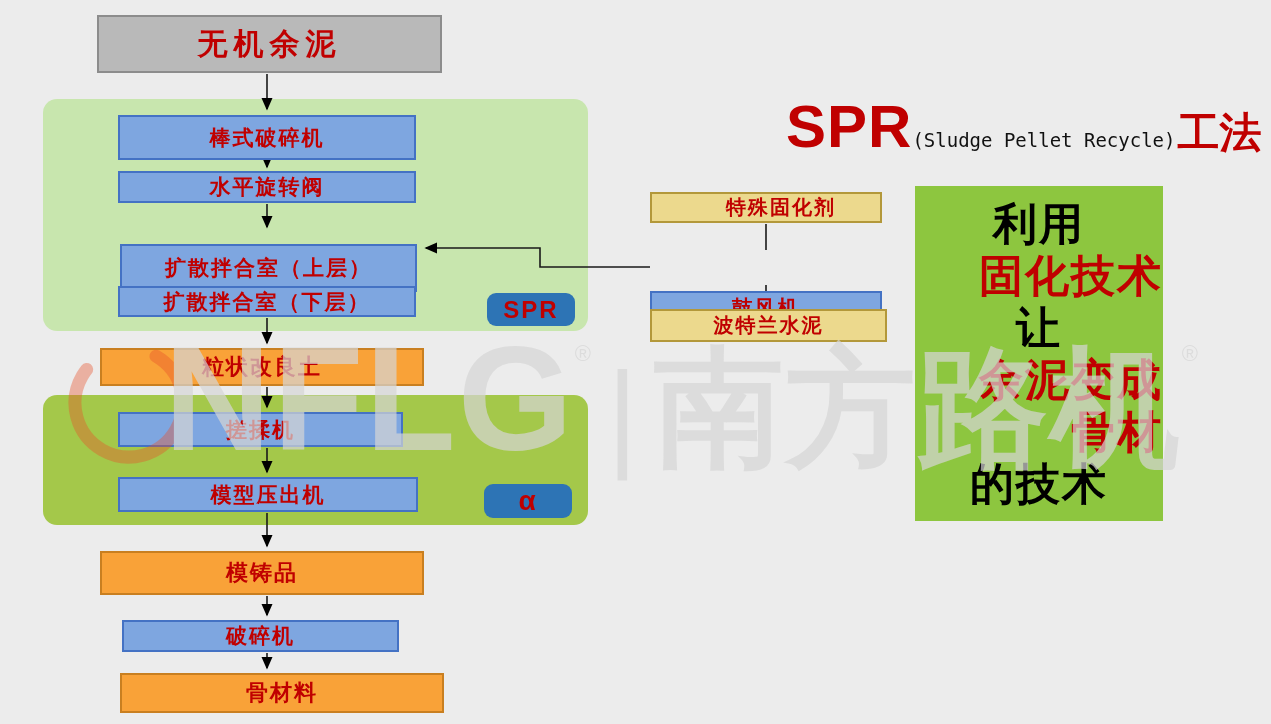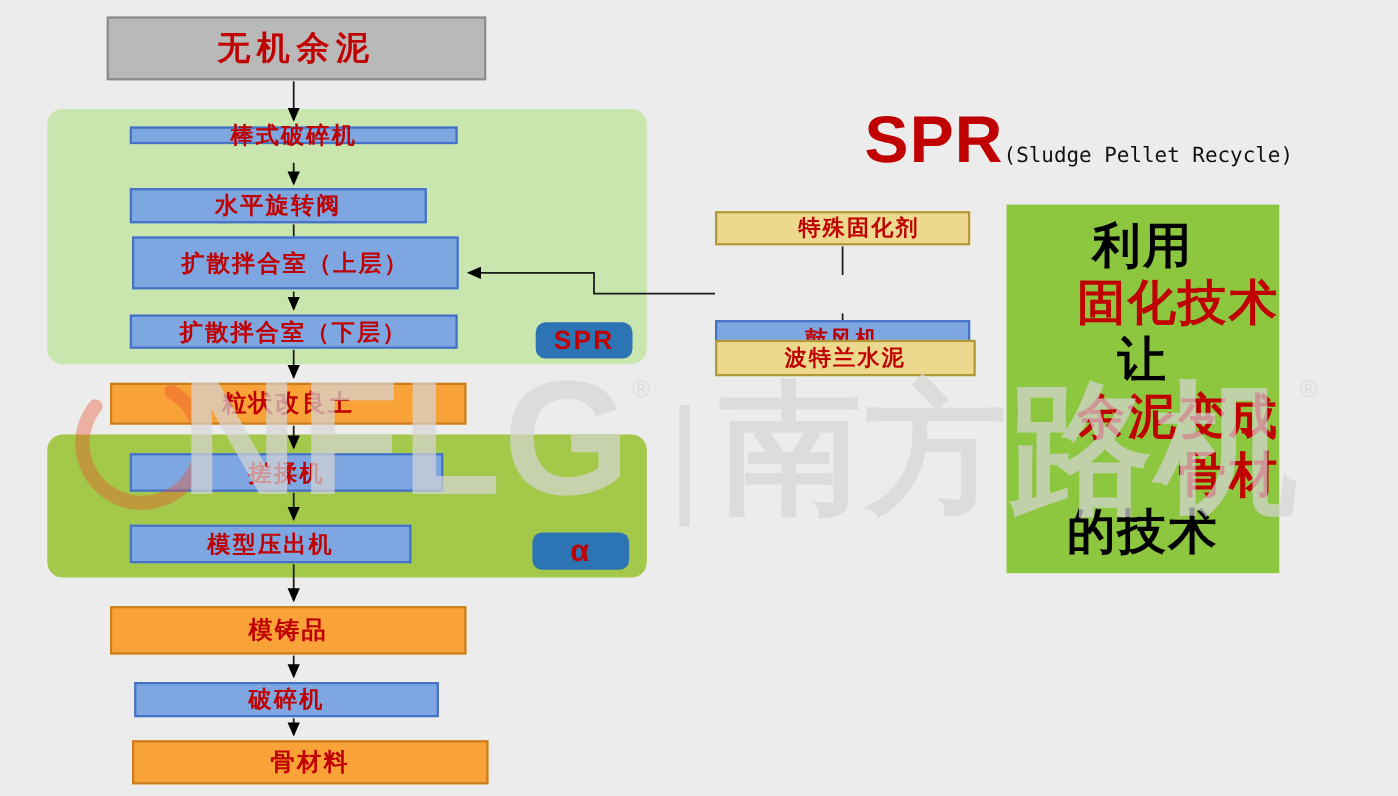--- a/index.html
+++ b/index.html
@@ -15,28 +15,28 @@
 
   .node { position:absolute; display:flex; align-items:center; justify-content:center;
           font-weight:bold; color:var(--red-text,#c00000); z-index:3; letter-spacing:2px; }
   .blue   { background:var(--blue-fill,#7ea6e0);   border:2px solid var(--blue-border,#4472c4);   font-size:21px; }
   .orange { background:var(--orange-fill,#f9a238); border:2px solid var(--orange-border,#c97f20); font-size:22px; }
   .yellow { background:var(--yellow-fill,#ecd98d); border:2px solid var(--yellow-border,#b3983a); font-size:20px; }
   .gray   { background:var(--gray-fill,#b9b9b9);   border:2px solid var(--gray-border,#8c8c8c);   font-size:30px; letter-spacing:6px; }
   .badge  { background:var(--badge-fill,#2d74b5); border-radius:9px; }
 
   .pos-source   { left:97px;  top:15px;  width:345px; height:58px; }
-  .pos-b1       { left:118px; top:115px; width:298px; height:16px; }
-  .pos-b2       { left:118px; top:171px; width:270px; height:32px; }
-  .pos-b3       { left:120px; top:215px; width:297px; height:48px; }
+  .pos-b1       { left:118px; top:115px; width:298px; height:45px; }
+  .pos-b2       { left:118px; top:171px; width:298px; height:32px; }
+  .pos-b3       { left:120px; top:244px; width:297px; height:48px; }
   .pos-b4       { left:118px; top:286px; width:298px; height:31px; }
   .pos-badge-spr{ left:487px; top:293px; width:88px;  height:33px; font-size:24px; }
   .pos-o1       { left:100px; top:348px; width:324px; height:38px; }
   .pos-b5       { left:118px; top:412px; width:285px; height:35px; }
-  .pos-b6       { left:118px; top:477px; width:256px; height:35px; }
+  .pos-b6       { left:118px; top:477px; width:300px; height:35px; }
   .pos-badge-a  { left:484px; top:484px; width:88px;  height:34px; font-size:28px; }
   .pos-o2       { left:100px; top:551px; width:324px; height:44px; }
   .pos-b7       { left:122px; top:620px; width:277px; height:32px; }
   .pos-o3       { left:100px; top:673px; width:324px; height:40px;margin-left:20px; }
   .pos-y1       { left:650px; top:192px; width:232px; height:31px;padding-left:30px; }
   .pos-bl       { left:650px; top:251px; width:232px; height:33px;margin-top:40px; }
   .pos-y2       { left:650px; top:309px; width:237px; height:33px; }
 
   .title { position:absolute; left:786px; top:92px; display:flex; align-items:baseline;
            white-space:nowrap; z-index:3; }
@@ -103,20 +103,21 @@
   <div class="node blue pos-b7">破碎机</div>
   <div class="node orange pos-o3">骨材料</div>
 
   <div class="node yellow pos-y1">特殊固化剂</div>
   <div class="node blue pos-bl">鼓风机</div>
   <div class="node yellow pos-y2">波特兰水泥</div>
 
   <div class="title">
     <span class="t-spr">SPR</span>
     <span class="t-sub">(Sludge Pellet Recycle)</span>
+    <span class="t-method">工法</span>
   </div>
 
   <div class="panel">
     <div class="p-line black">利用</div>
     <div class="p-line red">固化技术</div>
     <div class="p-line black">让</div>
     <div class="p-line red">余泥变成</div>
     <div class="p-line red">骨材</div>
     <div class="p-line black">的技术</div>
   </div>

